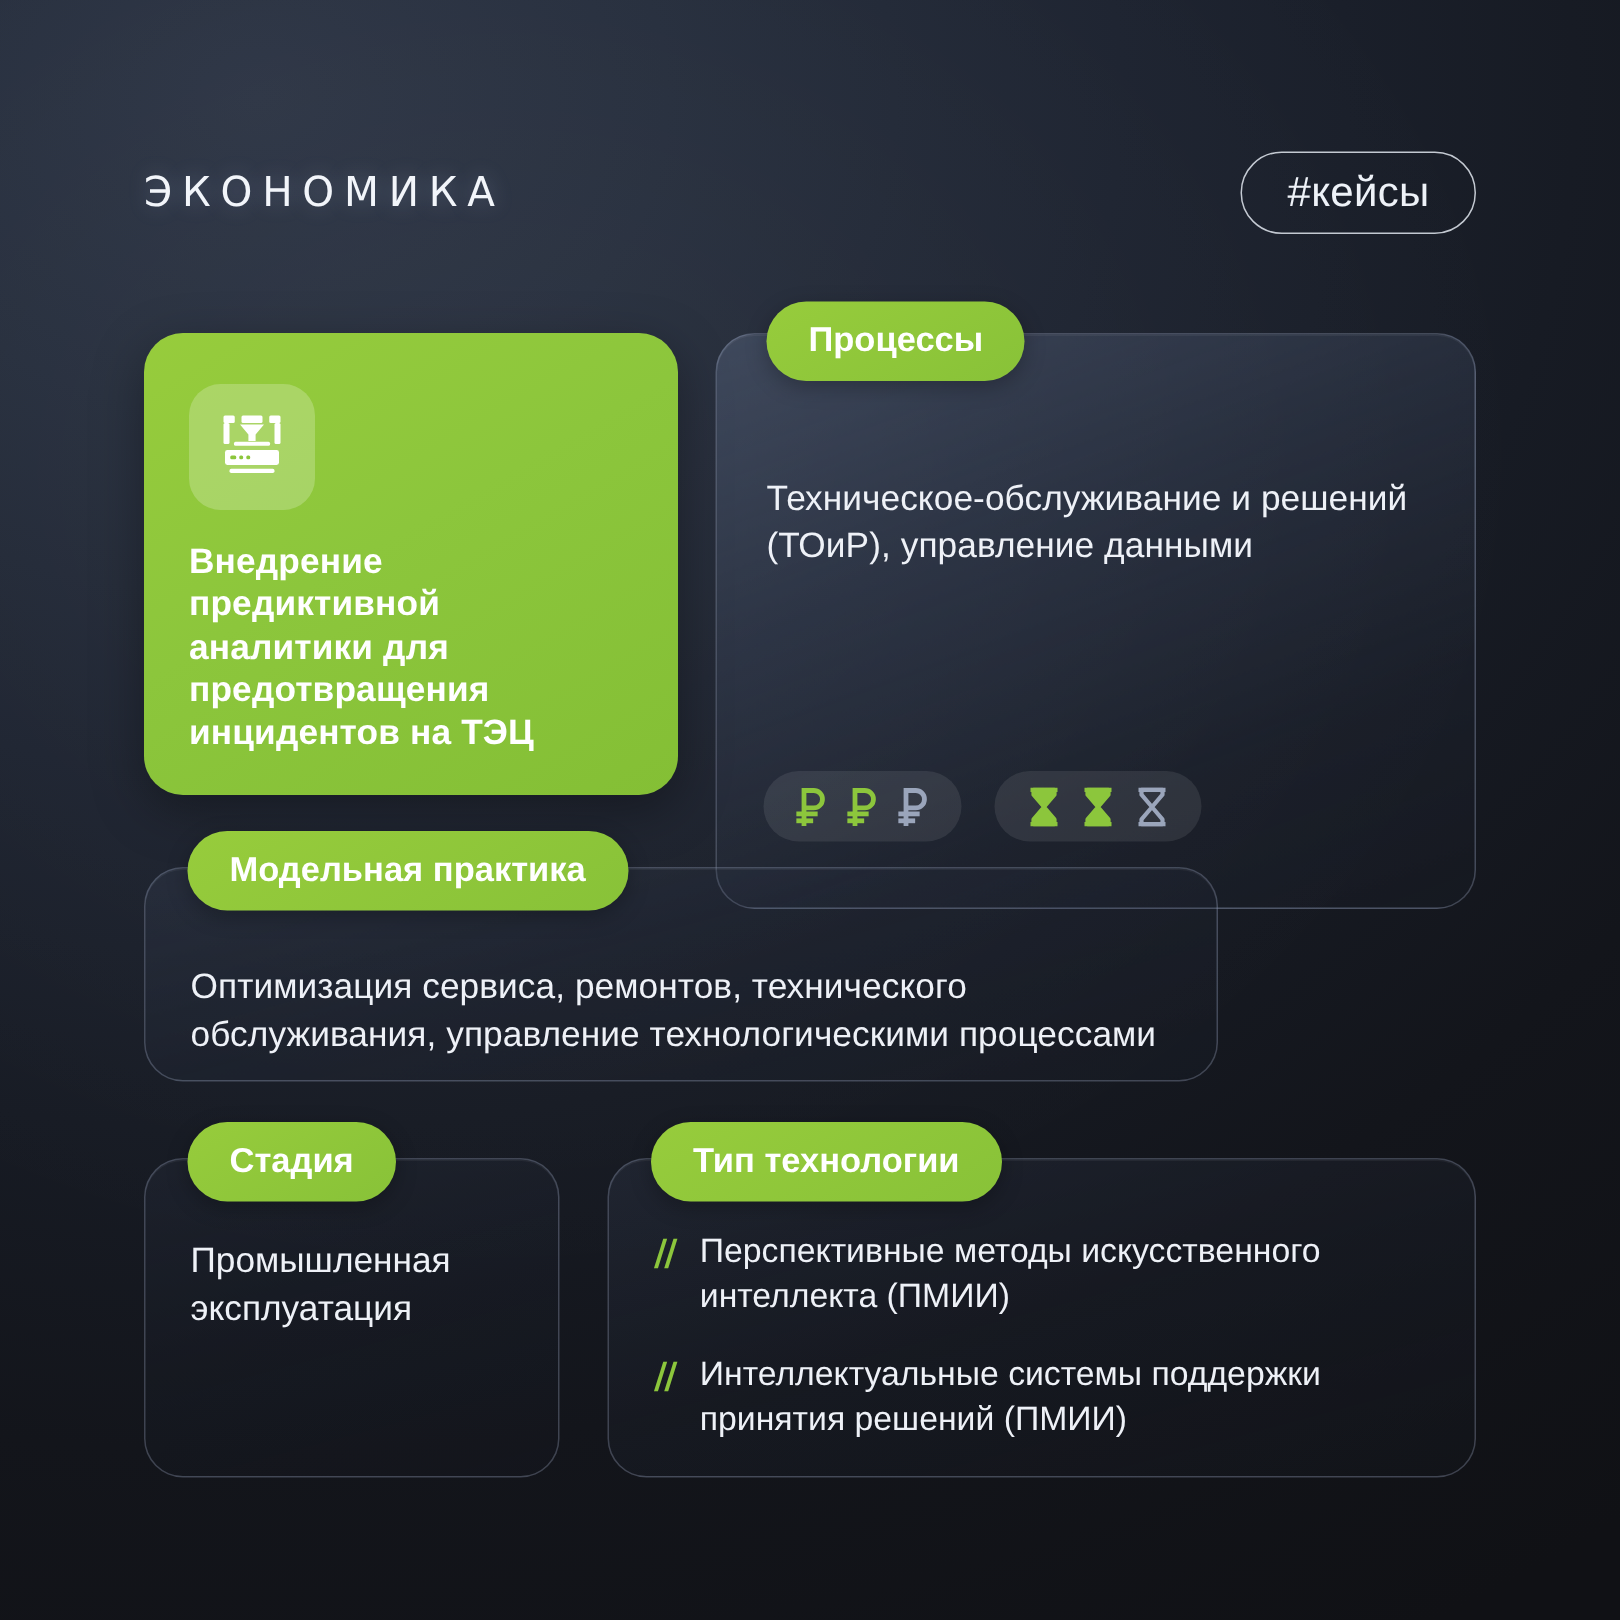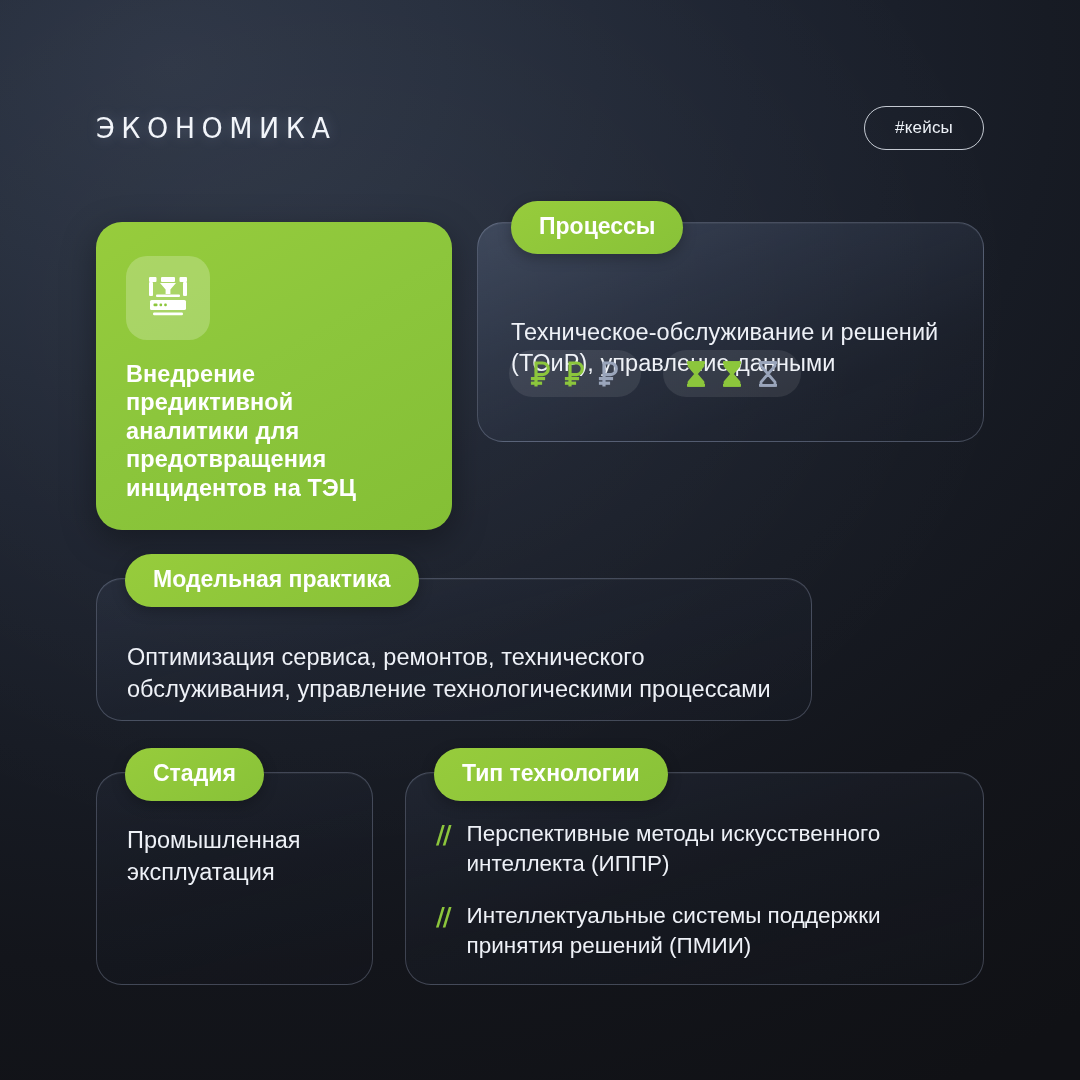--- a/index.html
+++ b/index.html
@@ -39,21 +39,21 @@
     color:#f2f5fa;
     font-family:"DejaVu Sans","Liberation Sans",sans-serif;
     text-shadow:0 0 14px rgba(200,215,255,.25);
     transform:scaleY(1.02);
   }
   .pill-tag{
     border:1.4px solid rgba(226,231,240,.85);
     border-radius:999px;
     padding:12px 30px 13px;
     color:#eef2f8;
-    font-size:17px;
+    font-size:28px;
     letter-spacing:.2px;
     line-height:1;
     white-space:nowrap;
   }
 
   
   .card{
     position:absolute;
     border-radius:26px;
     border:1px solid rgba(176,185,214,.28);
@@ -81,21 +81,21 @@
   .hero-title{
     color:#fff;
     font-weight:700;
     font-size:23.5px;
     line-height:1.21;
     letter-spacing:.1px;
   }
 
   
   .card-proc{
-    left:477px; top:222px; width:507px; height:220px;
+    left:477px; top:222px; width:507px; height:384px;
     background:
       linear-gradient(160deg, rgba(96,110,138,.40) 0%, rgba(70,82,107,.30) 35%, rgba(40,47,63,.20) 72%, rgba(28,33,45,.16) 100%);
   }
   .proc-text{
     position:absolute; left:33px; top:94px; right:30px;
     color:#eef1f7; font-size:23.5px; line-height:1.33; letter-spacing:.05px;
   }
   .rating-row{
     position:absolute; left:31px; bottom:44px;
     display:flex; gap:22px; align-items:center;
@@ -264,21 +264,21 @@
   <div class="card card-stage">
     <div class="badge badge-stage">Стадия</div>
     <div class="stage-text">Промышленная эксплуатация</div>
   </div>
 
   <div class="card card-tech">
     <div class="badge badge-tech">Тип технологии</div>
     <div class="tech-list">
       <div class="tech-item">
         <span class="slash">//</span>
-        <span class="tech-text">Перспективные методы искусственного интеллекта (ИППР)</span>
+        <span class="tech-text">Перспективные методы искусственного интеллекта (ПМИИ)</span>
       </div>
       <div class="tech-item">
         <span class="slash">//</span>
         <span class="tech-text">Интеллектуальные системы поддержки принятия решений (ПМИИ)</span>
       </div>
     </div>
   </div>
 
 </div>
 

